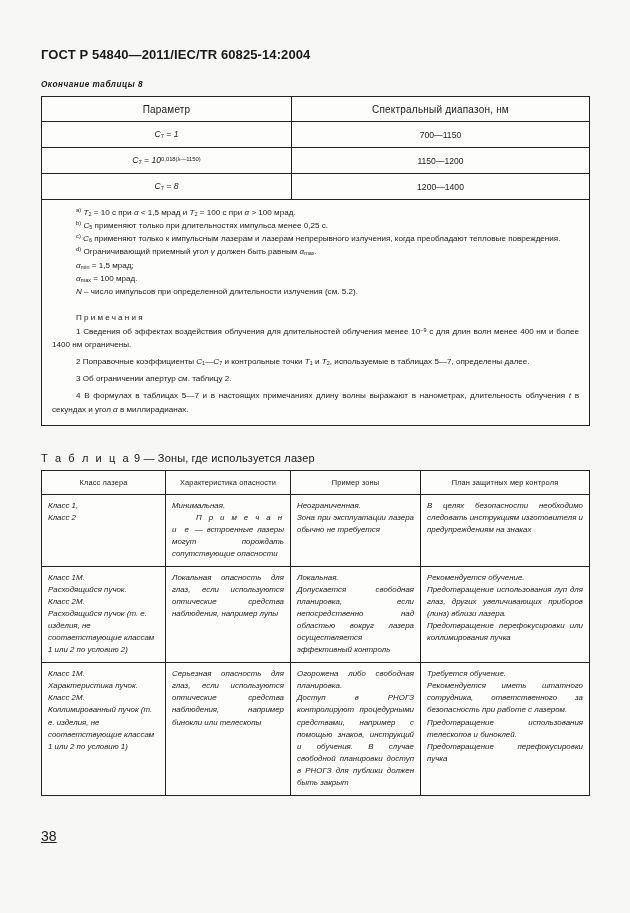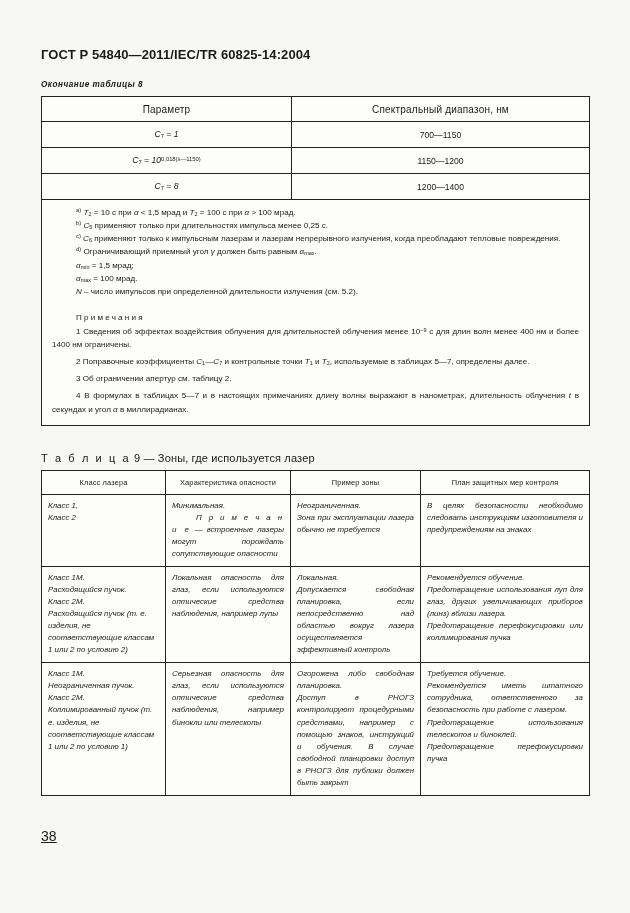--- a/index.html
+++ b/index.html
@@ -255,21 +255,21 @@
           </td>
           <td class="just">
             <p>Рекомендуется обучение.</p>
             <p>Предотвращение использования луп для глаз, других увеличивающих приборов (линз) вблизи лазера.</p>
             <p>Предотвращение перефокусировки или коллимирования пучка</p>
           </td>
         </tr>
         <tr>
           <td>
             <p>Класс 1М.</p>
-            <p>Неограниченная пучок.</p>
+            <p>Характеристика пучок.</p>
             <p>Класс 2М.</p>
             <p>Коллимированный пучок (т. е. изделия, не соответствующие классам 1 или 2 по условию 1)</p>
           </td>
           <td class="just">
             <p>Серьезная опасность для глаз, если используются оптические средства наблюдения, например бинокли или телескопы</p>
           </td>
           <td class="just">
             <p>Огорожена либо свободная планировка.</p>
             <p>Доступ в РНОГЗ контролируют процедурными средствами, например с помощью знаков, инструкций и обучения. В случае свободной планировки доступ в РНОГЗ для публики должен быть закрыт</p>
           </td>

